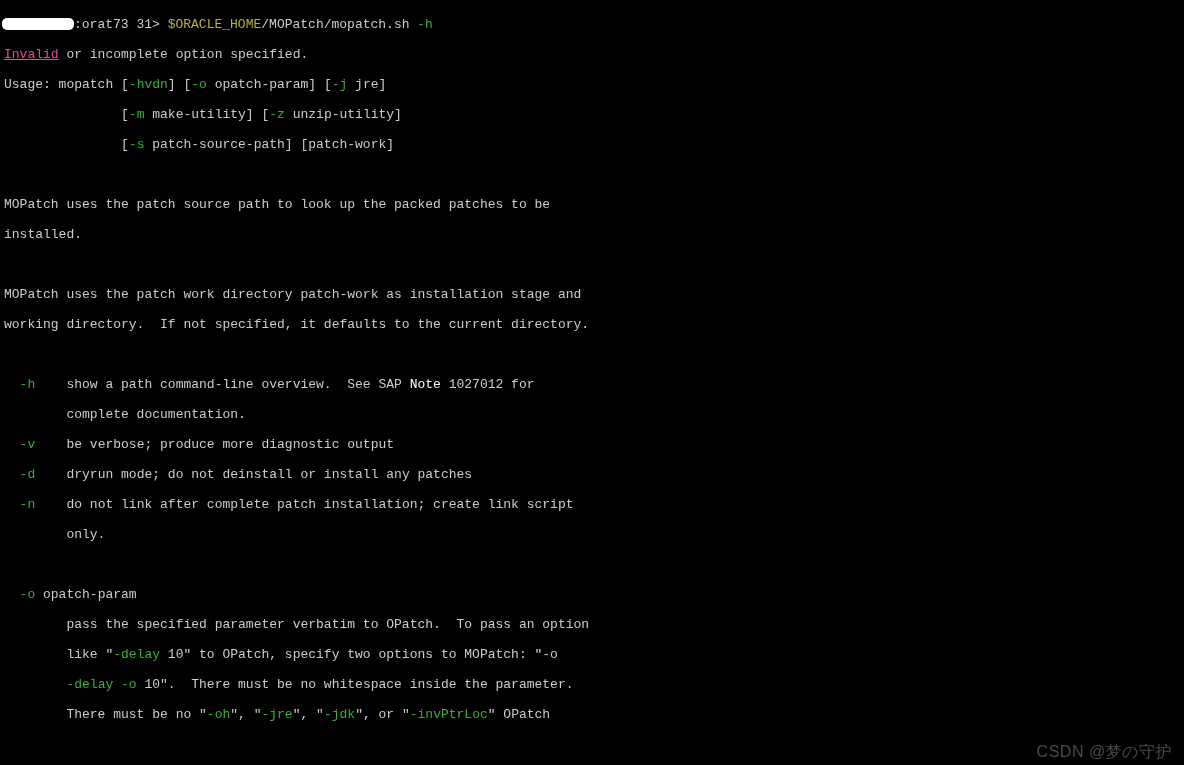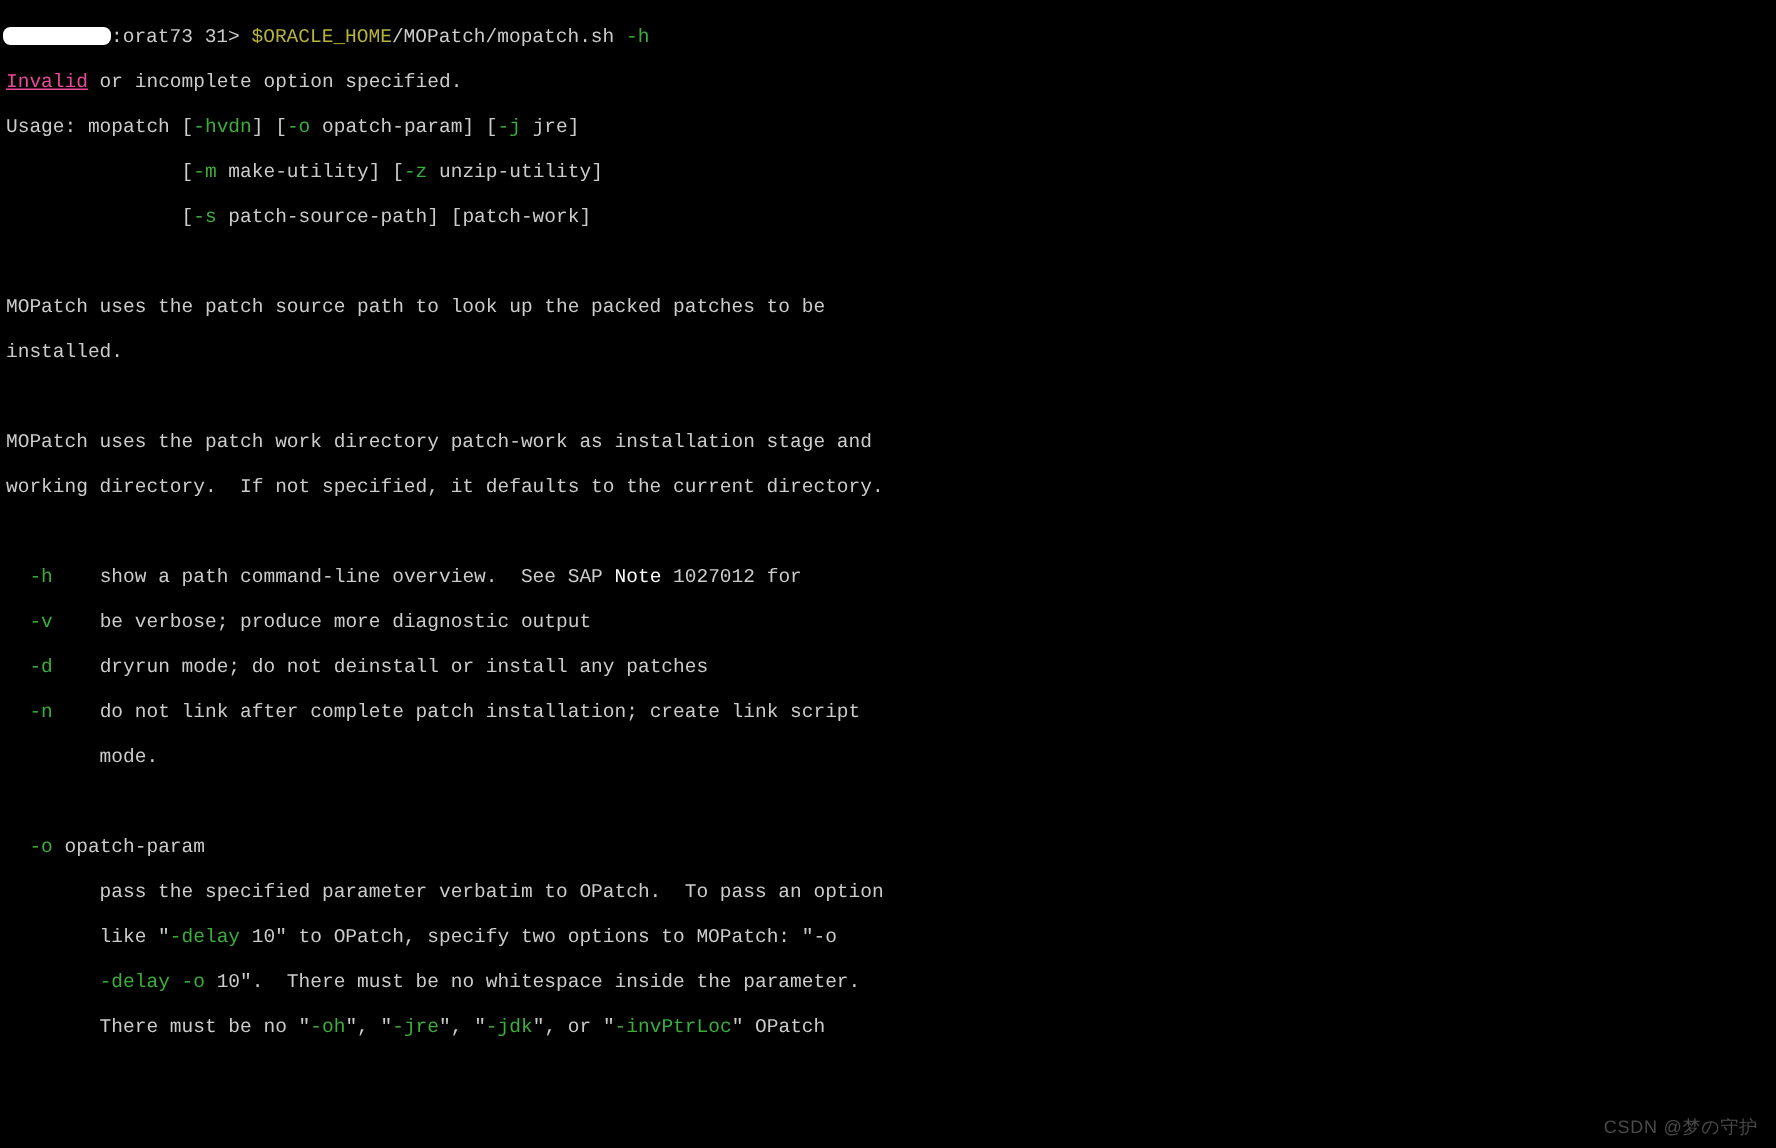--- a/index.html
+++ b/index.html
@@ -39,21 +39,21 @@
     border-radius: 5px;
     vertical-align: -2px;
     margin-left: -2px;
   }
 
   .watermark {
     position: absolute;
     right: 12px;
     bottom: 6px;
     color: rgba(210,210,210,0.35);
-    font-size: 12px;
+    font-size: 16px;
     font-family: sans-serif;
     letter-spacing: 0.5px;
   }
 </style>
 </head>
 <body>
 
 <div class="terminal">
 <span class="line"><span class="redact"></span><span>:orat73</span> <span>31</span><span>&gt;</span> <span class="yellow">$ORACLE_HOME</span><span>/MOPatch/mopatch.sh </span><span class="green">-h</span></span>
 <span class="line"><span class="red">Invalid</span><span> or incomplete option specified.</span></span>
@@ -61,24 +61,25 @@
 <span class="line"><span>               [</span><span class="green">-m</span><span> make-utility] [</span><span class="green">-z</span><span> unzip-utility]</span></span>
 <span class="line"><span>               [</span><span class="green">-s</span><span> patch-source-path] [patch-work]</span></span>
 <span class="line"> </span>
 <span class="line">MOPatch uses the patch source path to look up the packed patches to be</span>
 <span class="line">installed.</span>
 <span class="line"> </span>
 <span class="line">MOPatch uses the patch work directory patch-work as installation stage and</span>
 <span class="line">working directory.  If not specified, it defaults to the current directory.</span>
 <span class="line"> </span>
 <span class="line"><span class="green">  -h</span><span>    show a path command-line overview.  See SAP </span><span class="cyan">Note</span><span> 1027012 for</span></span>
+<span class="line">        complete documentation.</span>
 <span class="line"><span class="green">  -v</span><span>    be verbose; produce more diagnostic output</span></span>
 <span class="line"><span class="green">  -d</span><span>    dryrun mode; do not deinstall or install any patches</span></span>
 <span class="line"><span class="green">  -n</span><span>    do not link after complete patch installation; create link script</span></span>
-<span class="line">        mode.</span>
+<span class="line">        only.</span>
 <span class="line"> </span>
 <span class="line"><span class="green">  -o</span><span> opatch-param</span></span>
 <span class="line">        pass the specified parameter verbatim to OPatch.  To pass an option</span>
 <span class="line"><span>        like "</span><span class="green">-delay</span><span> 10" to OPatch, specify two options to MOPatch: "-o</span></span>
 <span class="line"><span>        </span><span class="green">-delay</span><span class="green"> -o</span><span> 10".  There must be no whitespace inside the parameter.</span></span>
 <span class="line"><span>        There must be no "</span><span class="green">-oh</span><span>", "</span><span class="green">-jre</span><span>", "</span><span class="green">-jdk</span><span>", or "</span><span class="green">-invPtrLoc</span><span>" OPatch</span></span>
 
 
 
 

